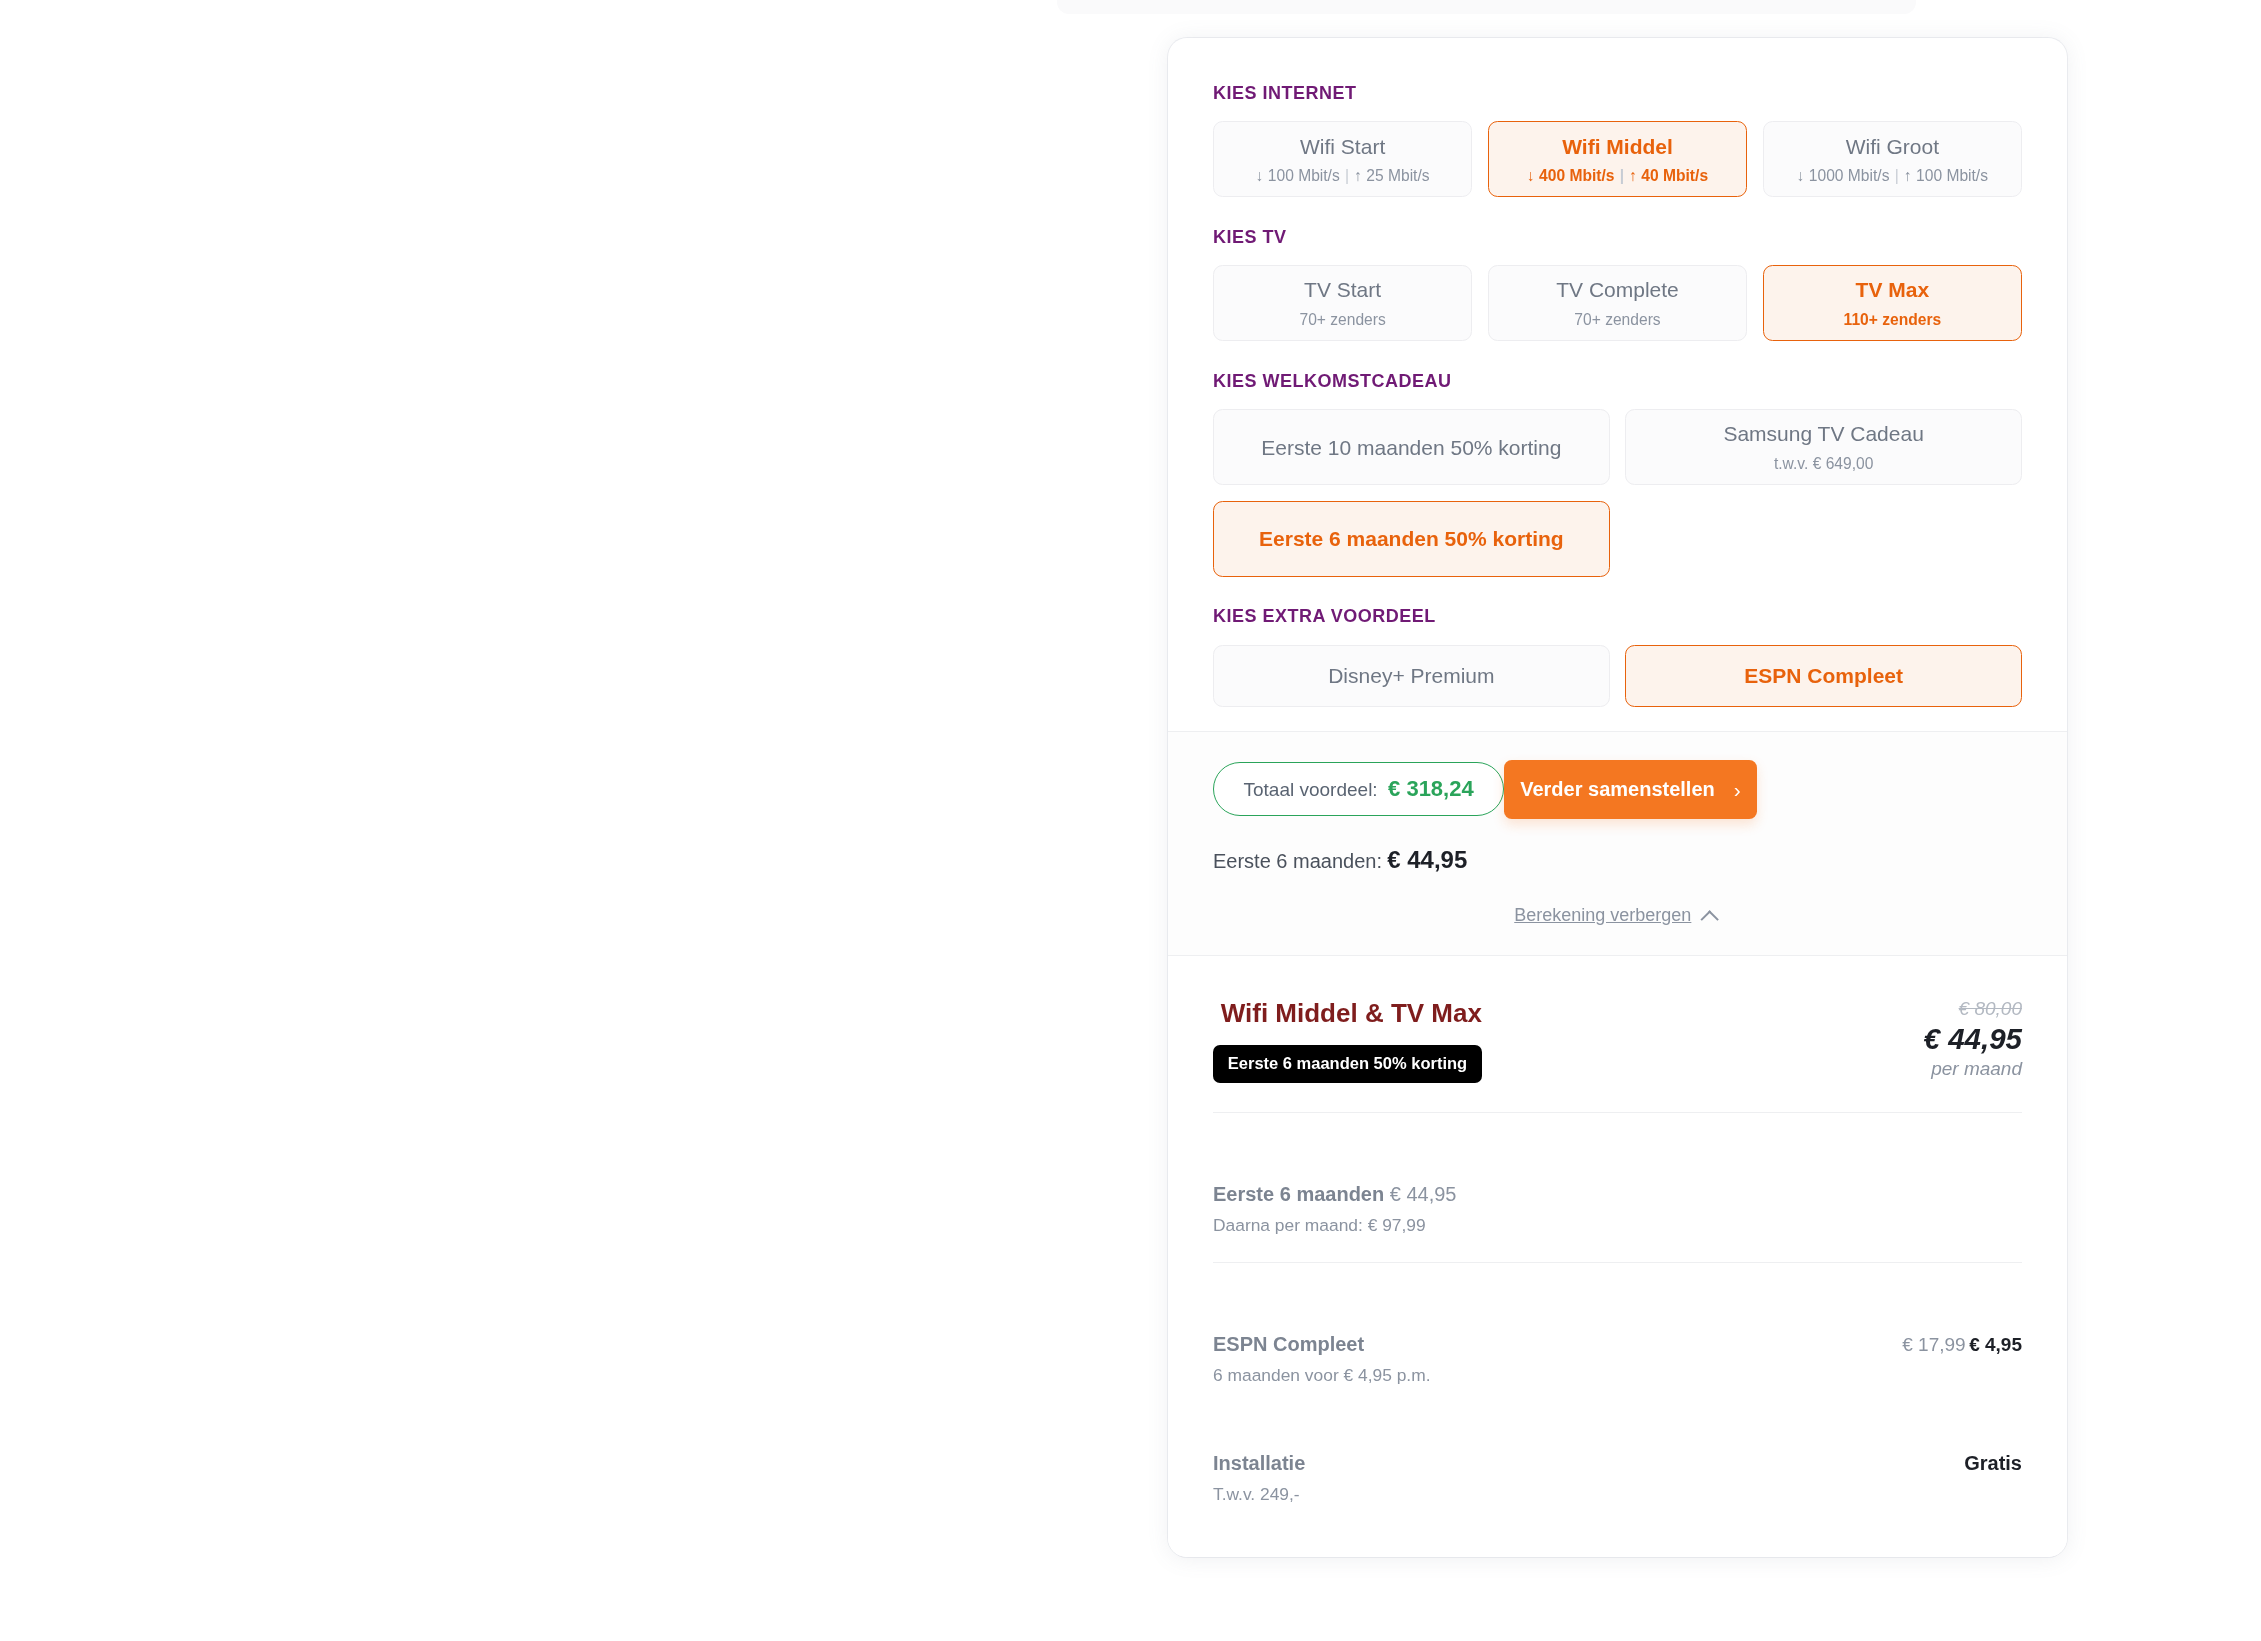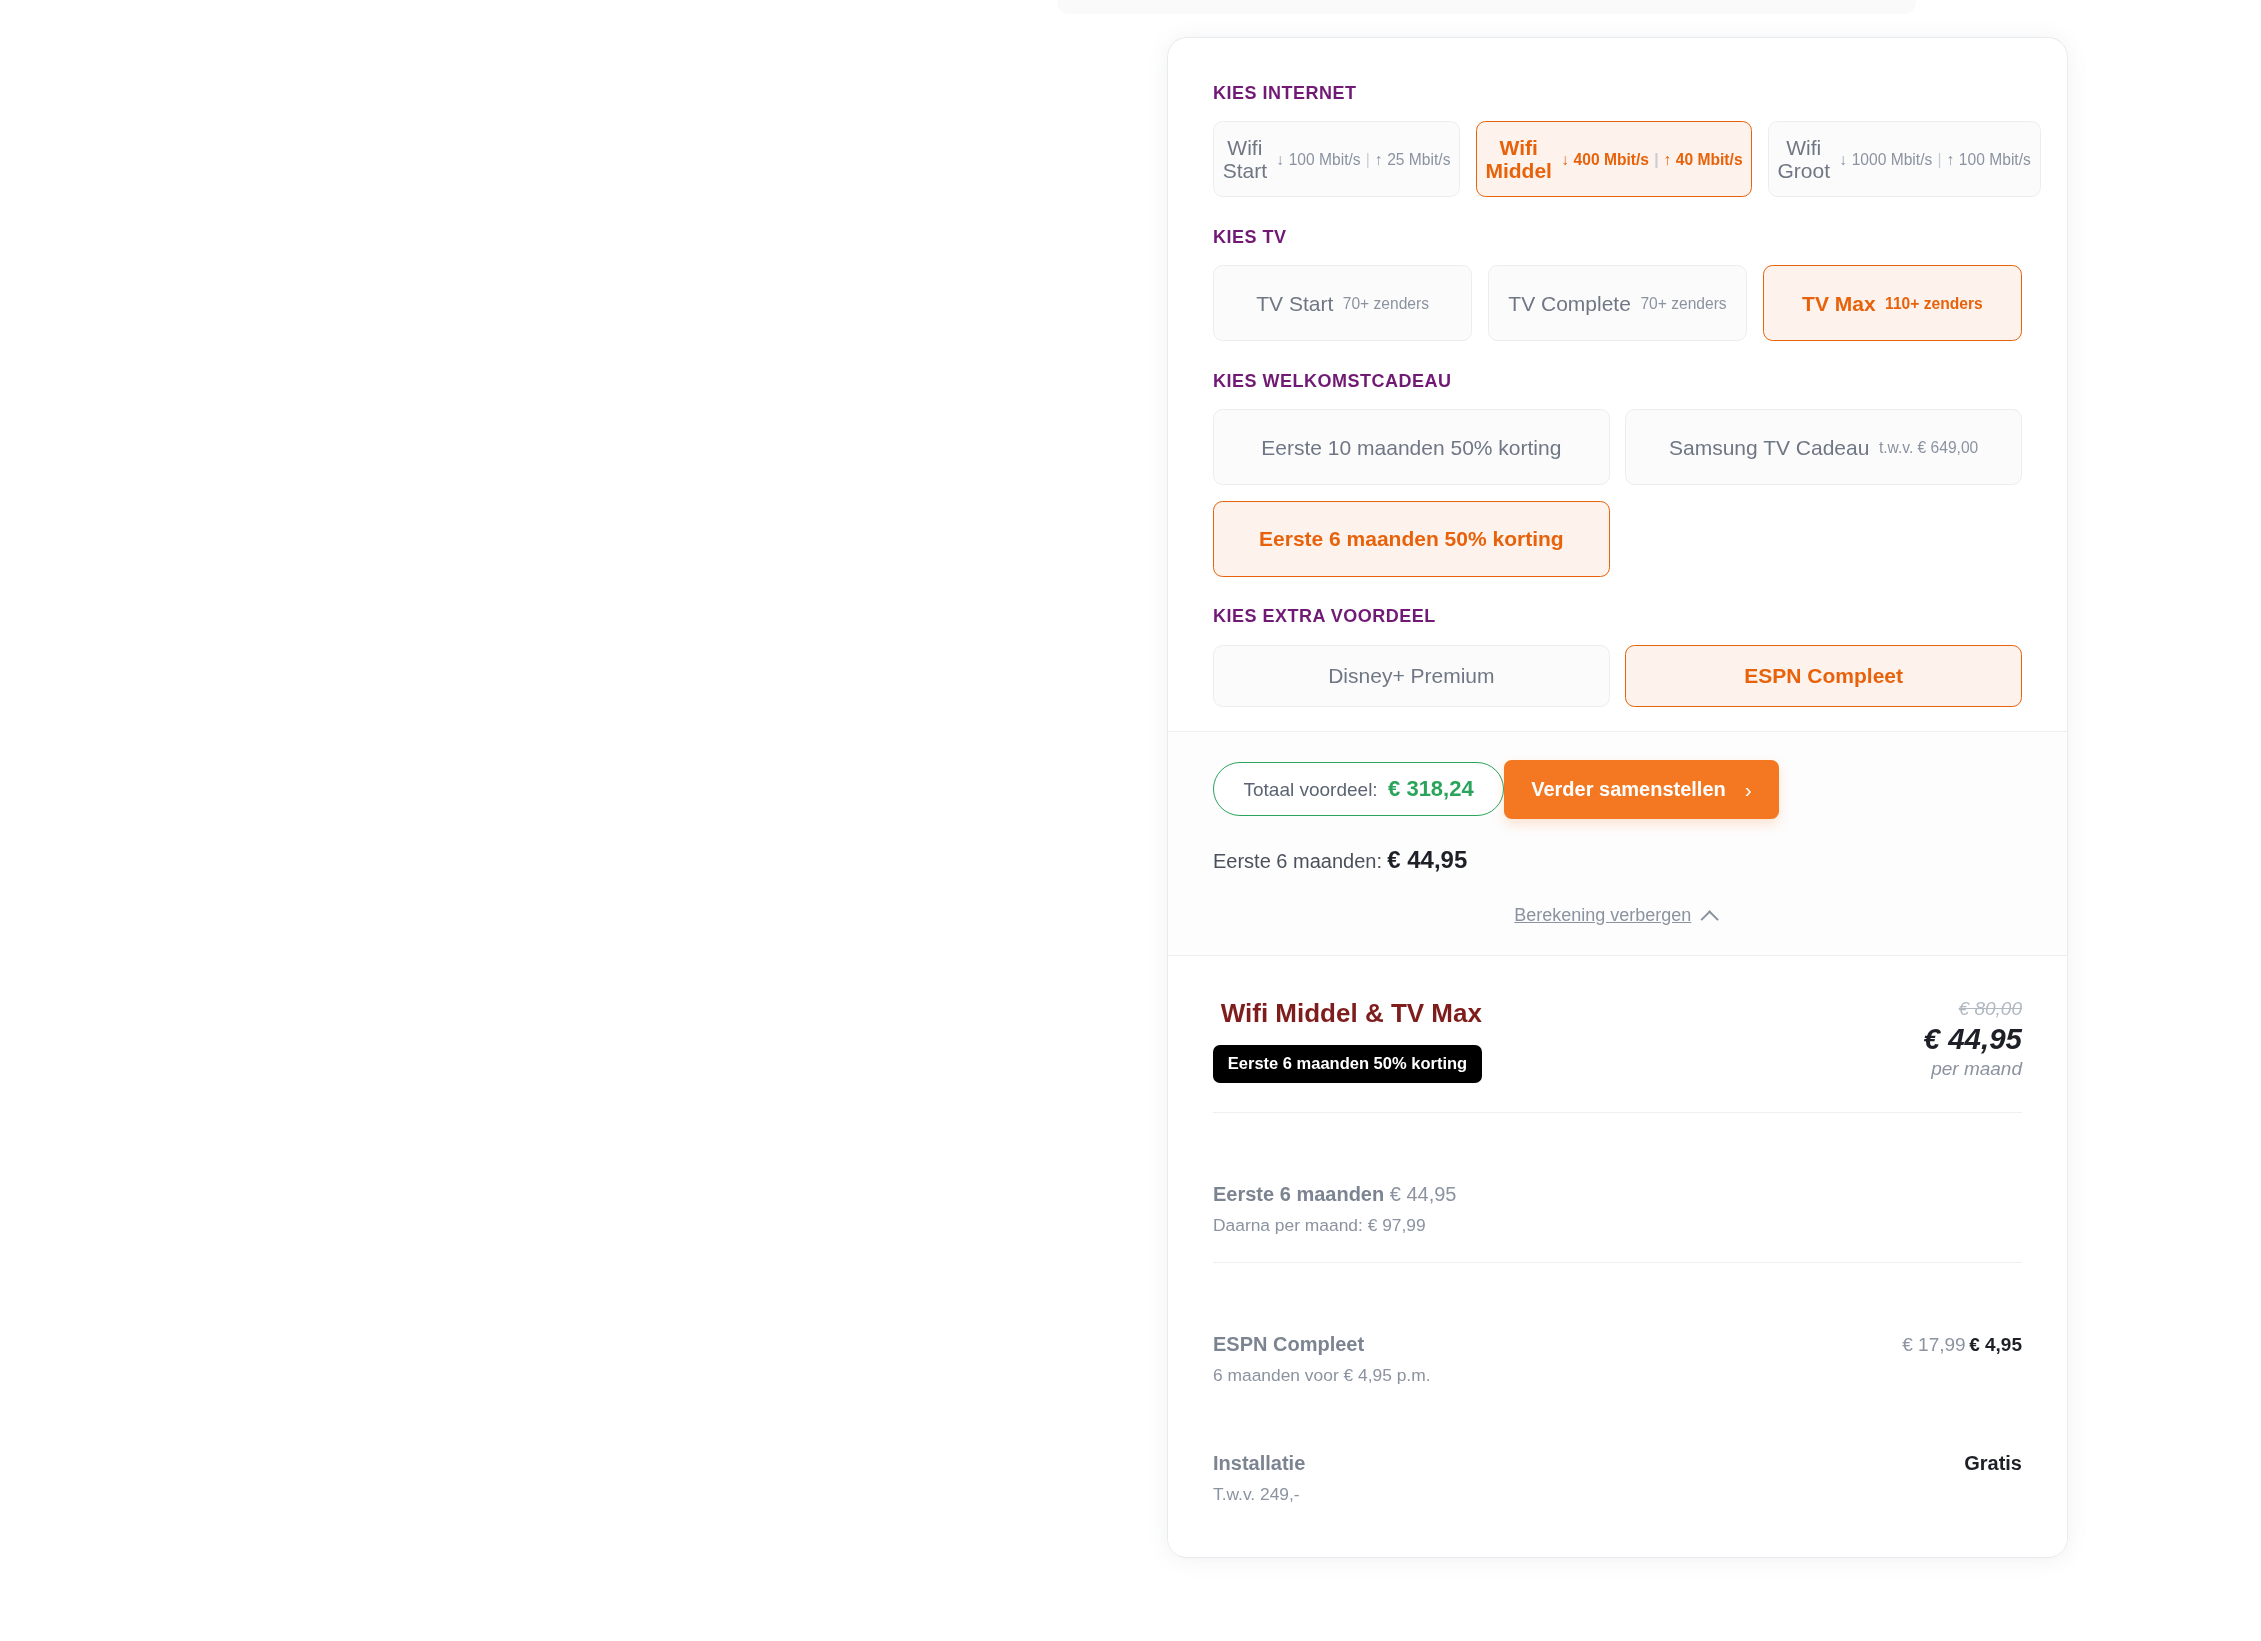--- a/index.html
+++ b/index.html
@@ -63,21 +63,21 @@
   .option-grid.two-col {
     grid-template-columns: repeat(2, 1fr);
   }
 
   .option-card {
     border: 1.3px solid #ededf0;
     background: #fbfbfc;
     border-radius: 9.5px;
     min-height: 76px;
     display: flex;
-    flex-direction: row;
+    flex-direction: column;
     align-items: center;
     justify-content: center;
     gap: 9.5px;
     padding: 12px 8.7px;
     box-sizing: border-box;
     cursor: pointer;
     text-align: center;
   }
   .option-card .opt-title {
     font-size: 21px;
@@ -143,21 +143,21 @@
   }
 
   .cta-button {
     background: #f47721;
     color: #ffffff;
     border: none;
     border-radius: 7.8px;
     font-family: "Liberation Sans", sans-serif;
     font-size: 20px;
     font-weight: 700;
-    padding: 18px 27px;
+    padding: 18px 16px;
     display: inline-flex;
     align-items: center;
     gap: 19px;
     cursor: pointer;
     box-shadow: 0 5.2px 12px rgba(244,119,33,0.18);
     white-space: nowrap;
   }
   .cta-button .chev { font-size: 21px; font-weight: 400; line-height: 1; }
 
   .eerste-line {

